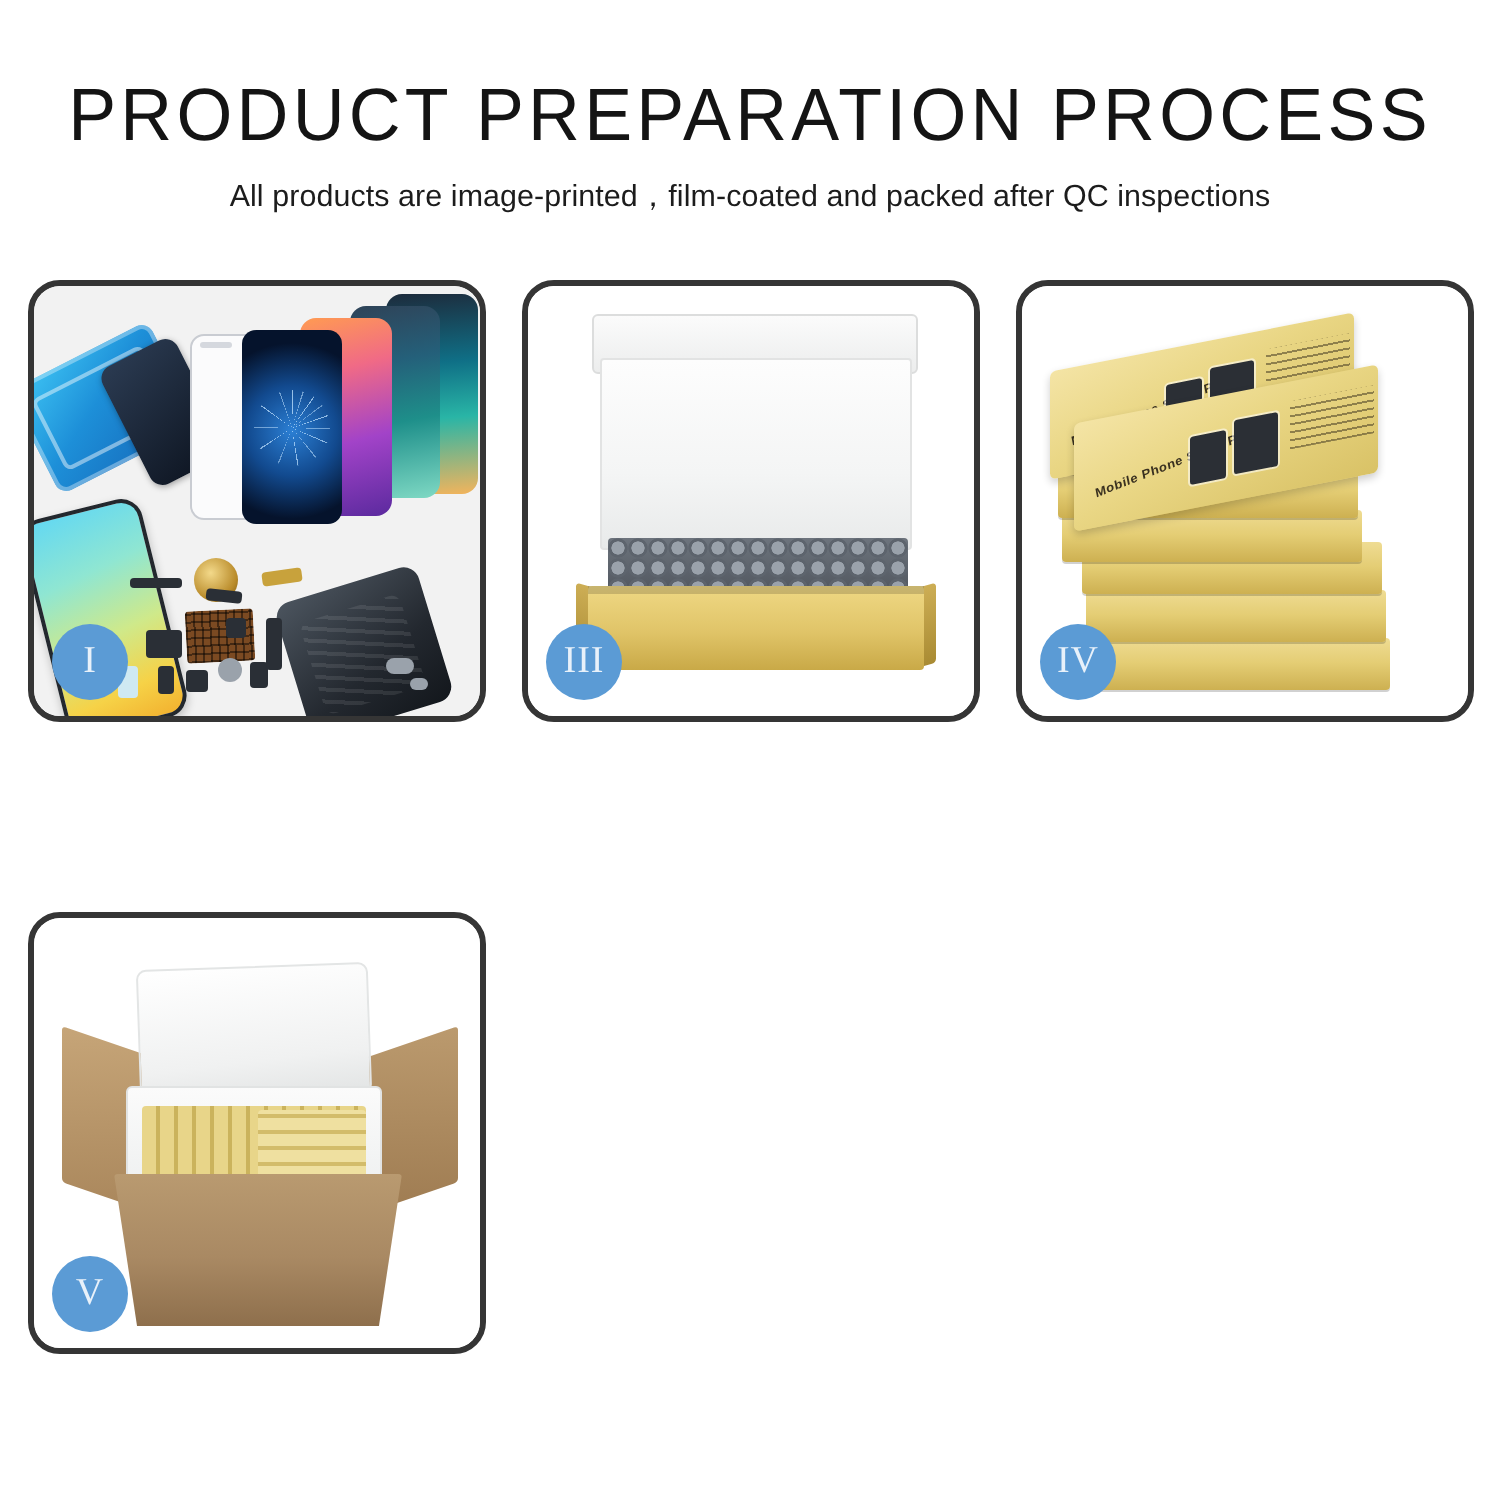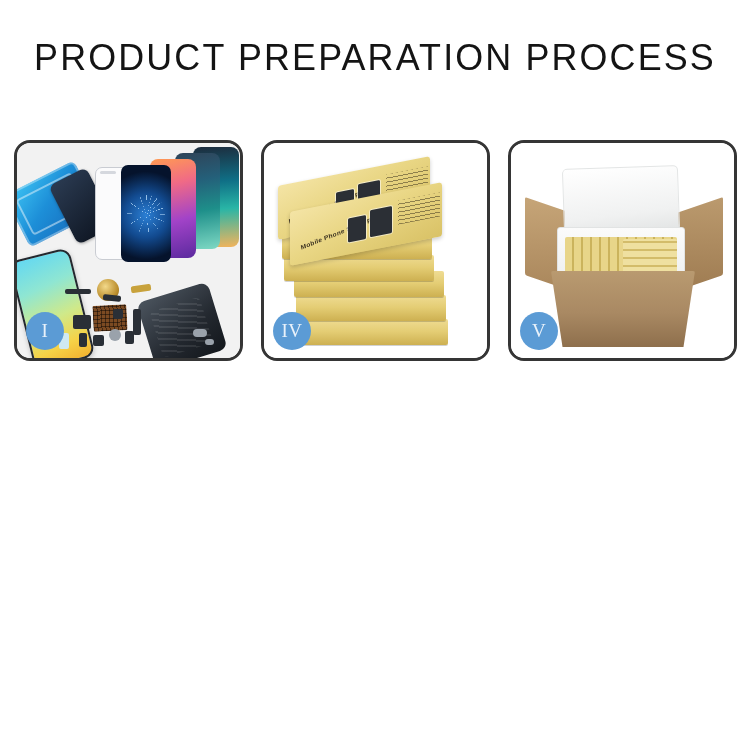--- a/index.html
+++ b/index.html
@@ -398,20 +398,21 @@
     position:absolute; background: rgba(120,92,58,.55); border-radius:1px;
   }
 </style>
 </head>
 <body>
 
 <div class="page">
 
   <div class="header">
     <div class="title">PRODUCT PREPARATION PROCESS</div>
+    <div class="subtitle">All products are image-printed，film-coated and packed after QC inspections</div>
   </div>
 
   <div class="grid">
 
     <div class="panel">
       <div class="panel-inner scene-parts">
         <div class="pp adh"></div>
         <div class="pp phone-dark"></div>
         <div class="pp glass"></div>
         <div class="pp scr-teal2"></div>
@@ -433,20 +434,31 @@
         <div class="cmp" style="left:96px;top:166px;width:10px;height:10px;"></div>
         <div class="cmp" style="left:42px;top:190px;width:10px;height:16px;background:#cfe9f2;"></div>
         <div class="cmp silver" style="left:176px;top:186px;width:14px;height:8px;border-radius:4px;"></div>
         <div class="cmp silver" style="left:188px;top:196px;width:9px;height:6px;border-radius:3px;"></div>
         <div class="cmp" style="left:86px;top:152px;width:18px;height:6px;transform:rotate(6deg);"></div>
       </div>
       <div class="badge">I</div>
     </div>
 
 
+    <div class="panel">
+      <div class="panel-inner scene-box3">
+        <div class="b3-lid-back"></div>
+        <div class="b3-foam"></div>
+        <div class="b3-bubbles"></div>
+        <div class="b3-left-flap"></div>
+        <div class="b3-right-flap"></div>
+        <div class="b3-front"></div>
+      </div>
+      <div class="badge">III</div>
+    </div>
 
     <div class="panel">
       <div class="panel-inner scene-stack">
 
         <div class="sbox" style="left:34px;top:176px;"></div>
         <div class="sbox" style="left:32px;top:152px;"></div>
         <div class="sbox" style="left:30px;top:128px;"></div>
         <div class="sbox" style="left:20px;top:112px;width:150px;"></div>
         <div class="sbox" style="left:18px;top:90px;width:150px;"></div>
         <div class="sbox" style="left:16px;top:68px;width:150px;"></div>

